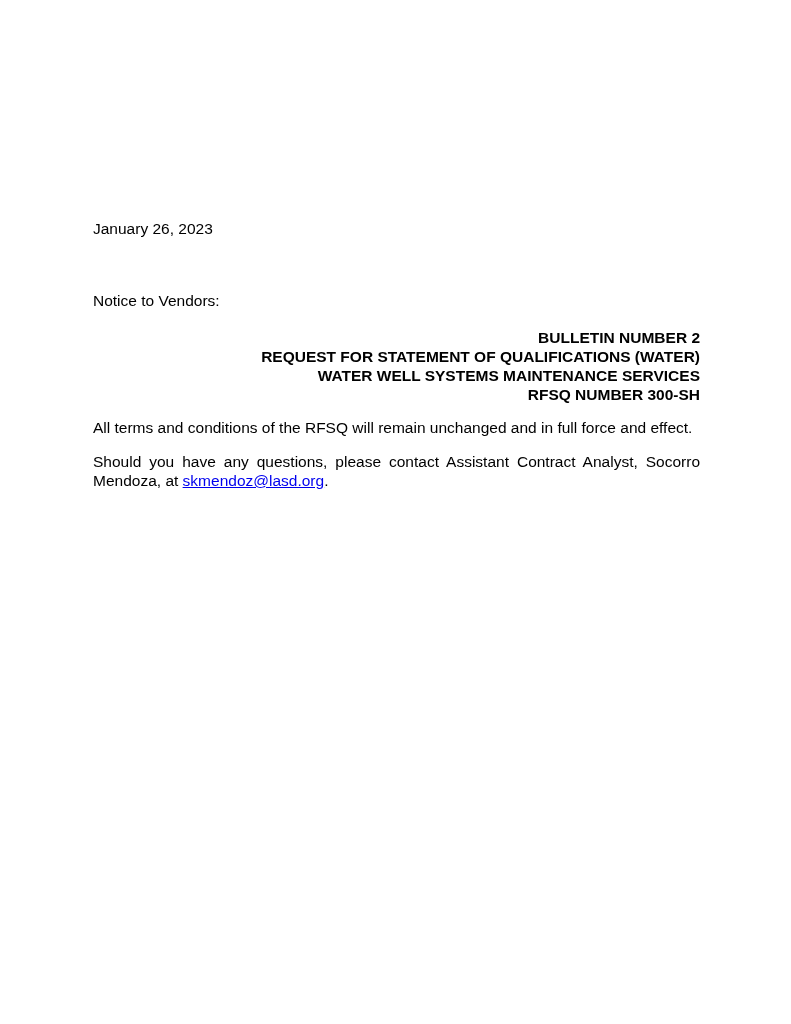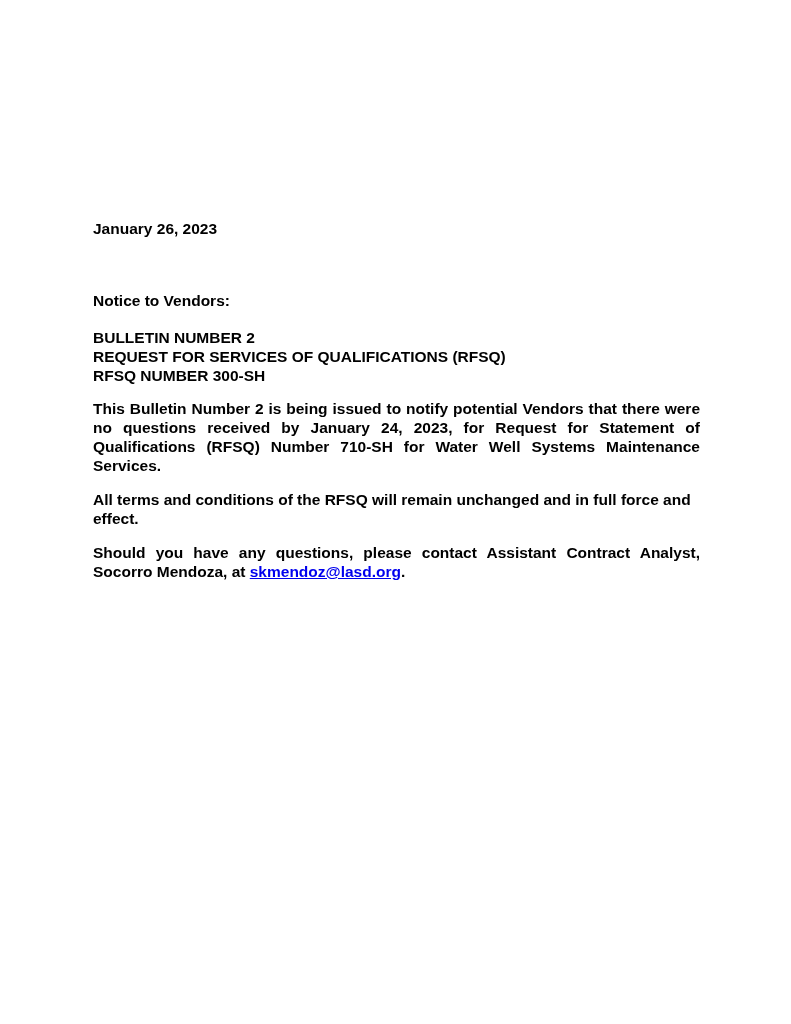--- a/index.html
+++ b/index.html
@@ -1,15 +1,15 @@
 <!DOCTYPE html>
 <html><head>
 <meta charset="utf-8">
 <style>
-  * { margin: 0; padding: 0; box-sizing: border-box; font-weight: bold; }
+  * { margin: 0; padding: 0; box-sizing: border-box; }
   html, body {
     width: 791px;
     height: 1024px;
     background: #ffffff;
     font-family: "Liberation Sans", "DejaVu Sans", sans-serif;
     color: #000000;
     overflow: hidden;
   }
   .page {
     position: relative;
@@ -26,21 +26,21 @@
     line-height: 19px;
   }
   .date {
     margin-bottom: 53px;
   }
   .salutation {
     margin-bottom: 18px;
     margin-top: 24px;
   }
   .title-block {
-    text-align: left;
+    text-align: right;
     font-weight: bold;
     margin-bottom: 14px;
   }
   .para {
     margin-bottom: 15px;
   }
   .justify {
     text-align: justify;
   }
   .email-link {
@@ -53,24 +53,24 @@
 
 <div class="page">
   <div class="content">
 
     <p class="date">January 26, 2023</p>
 
     <p class="salutation">Notice to Vendors:</p>
 
     <div class="title-block">
       <p>BULLETIN NUMBER 2</p>
-      <p>REQUEST FOR SERVICES OF QUALIFICATIONS (RFSQ)</p>
+      <p>REQUEST FOR STATEMENT OF QUALIFICATIONS (WATER)</p>
+      <p>WATER WELL SYSTEMS MAINTENANCE SERVICES</p>
       <p>RFSQ NUMBER 300-SH</p>
     </div>
 
-    <p class="para justify">This Bulletin Number 2 is being issued to notify potential Vendors that there were no questions received by January 24, 2023, for Request for Statement of Qualifications (RFSQ) Number 710-SH for Water Well Systems Maintenance Services.</p>
 
     <p class="para">All terms and conditions of the RFSQ will remain unchanged and in full force and effect.</p>
 
     <p class="para justify"><span>Should you have any questions, please contact Assistant Contract Analyst, Socorro Mendoza, at </span><a href="#" class="email-link" style="color: rgb(0, 0, 238);">skmendoz@lasd.org</a><span>.</span></p>
 
   </div>
 </div>
 
 </body></html>

